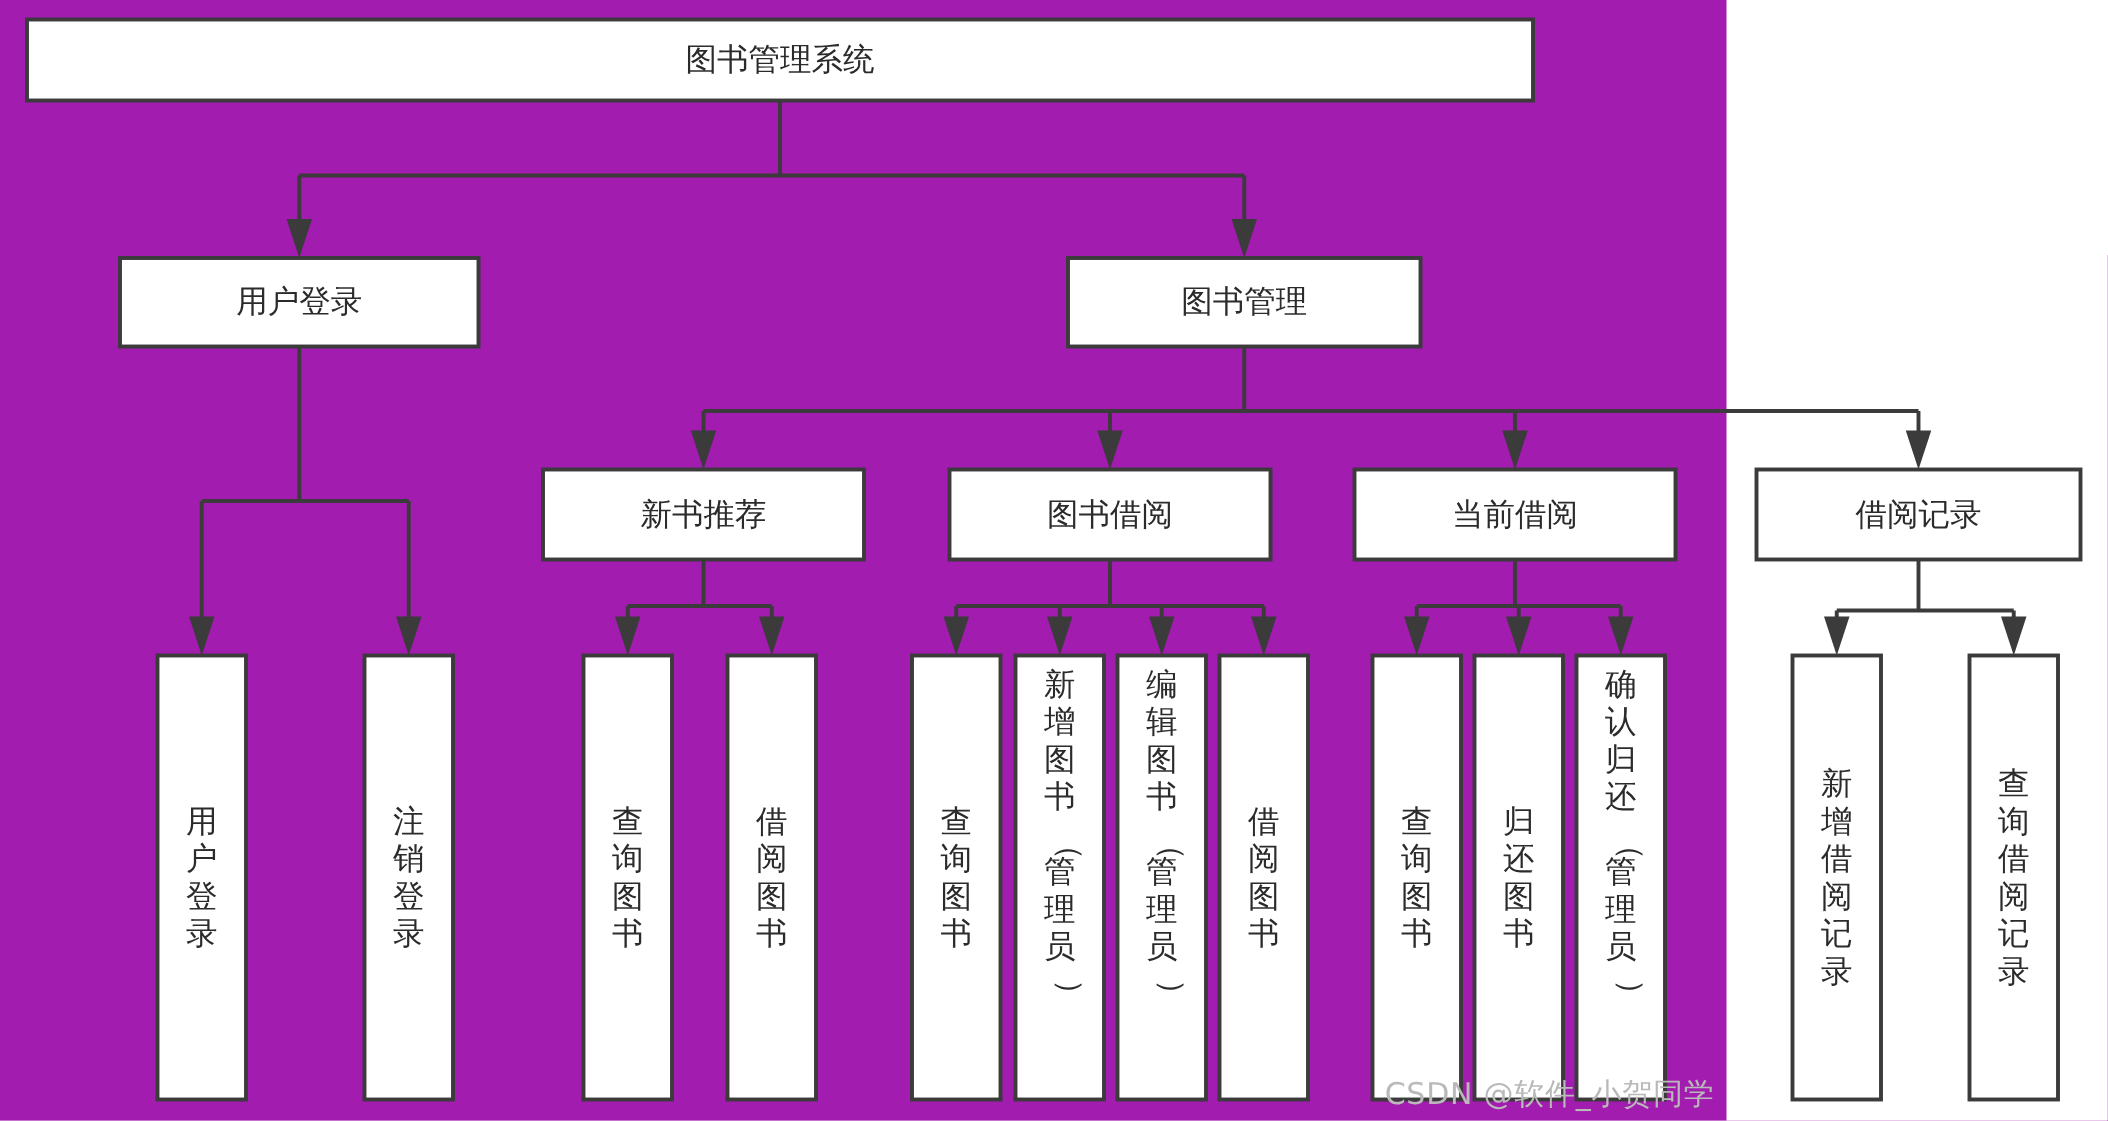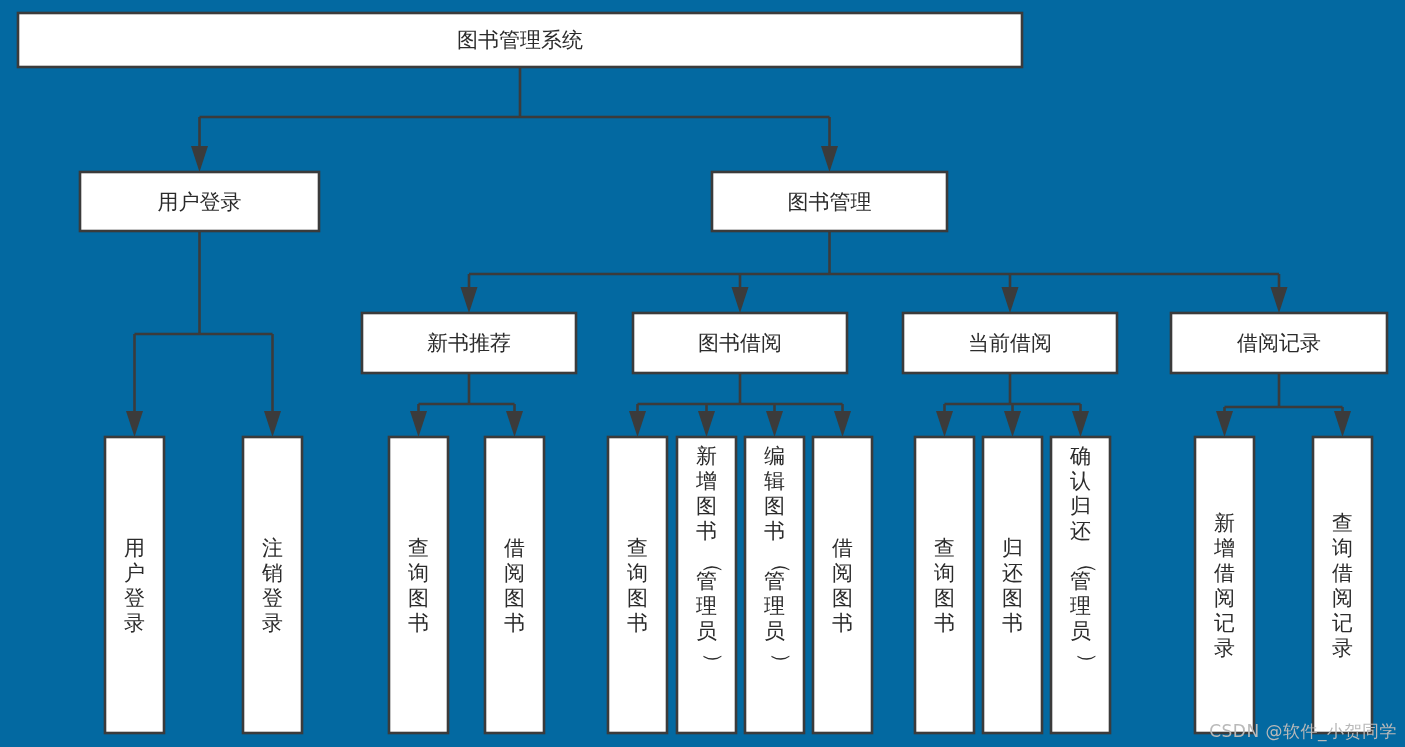--- a/index.html
+++ b/index.html
@@ -8,23 +8,23 @@
     background: #ffffff;
   }
   body {
     width: 1405px;
     height: 747px;
     overflow: hidden;
     font-family: "DejaVu Sans", "Liberation Sans", sans-serif;
   }
   #diagram-root {
     position: relative;
-    width: 1405px;
+    width: 1151px;
     height: 747px;
-    background: #0369a1;
+    background: #a21caf;
   }
   svg#flowchart {
     position: absolute;
     left: 0;
     top: 0;
     width: 1405px;
     height: 747px;
     display: block;
   }
   .node-rect {
@@ -53,21 +53,21 @@
     font-family: "DejaVu Sans", "Liberation Sans", sans-serif;
     font-size: 21px;
     fill: #2b2b2b;
     text-anchor: middle;
   }
   .watermark {
     position: absolute;
     right: 8px;
     bottom: 4px;
     font-family: "DejaVu Sans", "Liberation Sans", sans-serif;
-    font-size: 17px;
+    font-size: 20px;
     color: #b9b9b9;
     white-space: nowrap;
     letter-spacing: 0.5px;
     pointer-events: none;
     margin-left: 28px;
   }
 </style>
 </head>
 <body>
 

